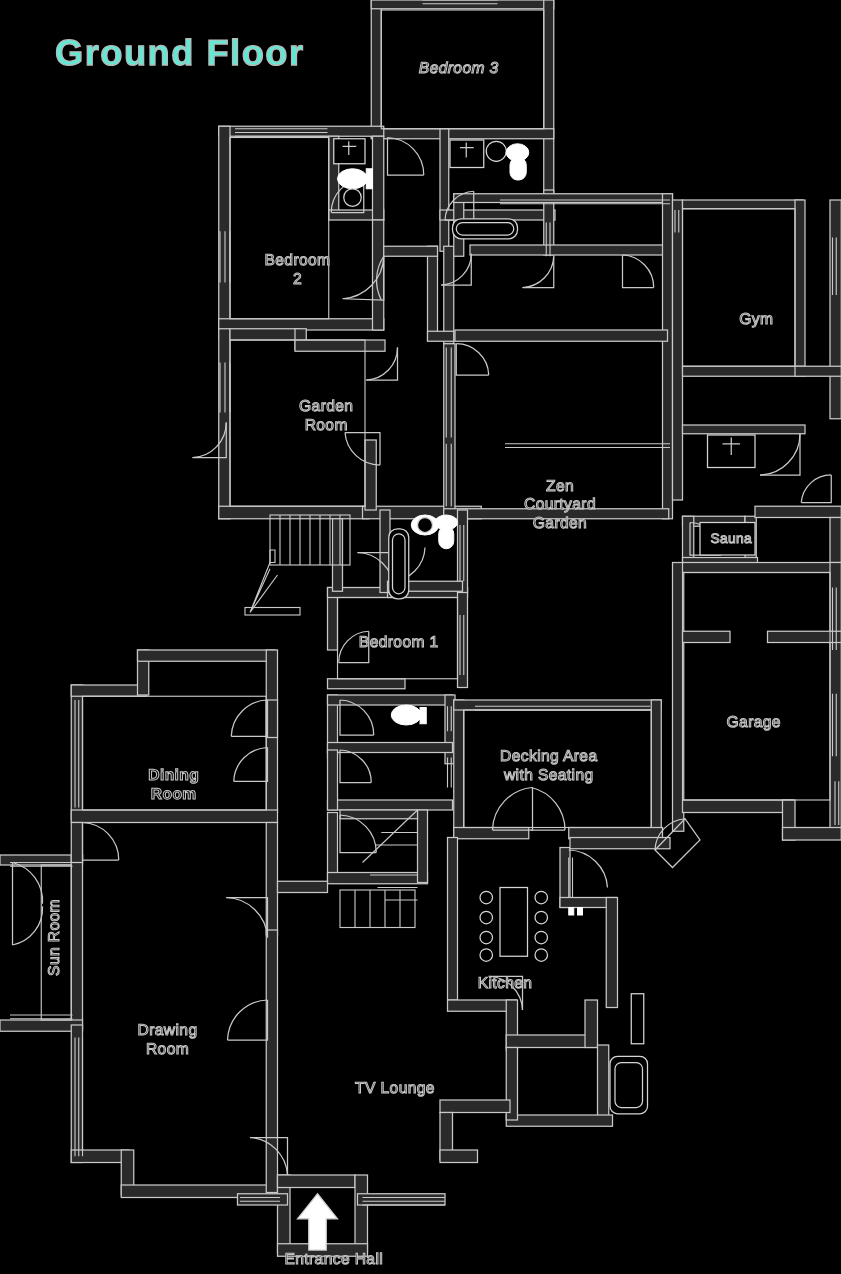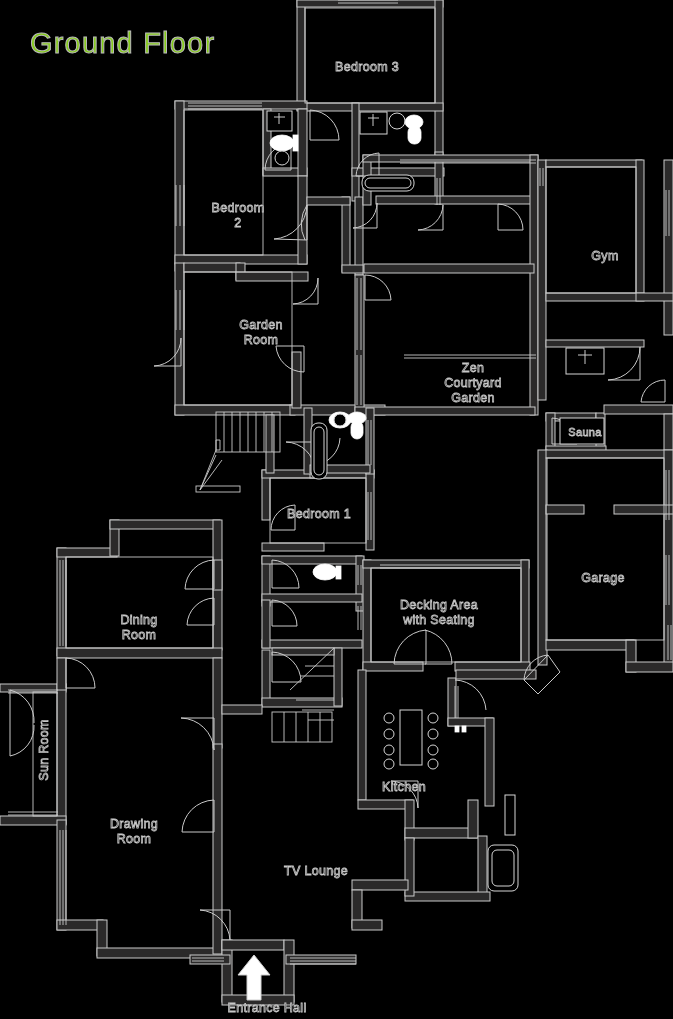--- a/index.html
+++ b/index.html
@@ -2,24 +2,24 @@
 <html><head>
 <meta charset="utf-8">
 <title>Ground Floor Plan</title>
 <style>
   html,body{margin:0;padding:0;background:#000;}
   body{width:673px;height:1019px;overflow:hidden;font-family:"Liberation Sans",sans-serif;}
   #plan-root{position:relative;width:673px;height:1019px;background:#000;}
   #plan-svg{position:absolute;left:0;top:0;width:673px;height:1019px;display:block;}
 
   .plan-title{
-    position:absolute;left:30px;top:27px;
+    position:absolute;left:44px;top:27px;
     font-family:"Liberation Sans",sans-serif;
-    font-size:29px;letter-spacing:1.2px;font-weight:400;
-    color:#84cc16;
+    font-size:29px;letter-spacing:1.2px;font-weight:700;
+    color:#5eead4;
     -webkit-text-stroke:1px #b9b9b9;
     text-shadow:0 0 0 #000;
     white-space:nowrap;
   }
 
   .room-label{
     position:absolute;
     font-family:"Liberation Sans",sans-serif;
     font-size:12.5px;
     line-height:15px;
@@ -404,35 +404,35 @@
     </g>
 
     <g>
       <path class="ar" d="M254 955 L270 975 L261 975 L261 1000 L247 1000 L247 975 L238 975 Z"></path>
     </g>
 
   </svg>
 
   <div class="plan-title">Ground Floor</div>
 
-  <div class="room-label" style="left:367px;top:67px;">Bedroom 3</div>
+  <div class="room-label" style="left:367px;top:55px;font-style:italic;">Bedroom 3</div>
   <div class="room-label" style="left:238px;top:216px;">Bedroom
 2</div>
   <div class="room-label" style="left:605px;top:256px;">Gym</div>
   <div class="room-label" style="left:261px;top:333px;">Garden
 Room</div>
-  <div class="room-label" style="left:448px;top:383px;margin-left:25px;">Zen
+  <div class="room-label" style="left:448px;top:404px;">Zen
 Courtyard
 Garden</div>
   <div class="room-label sm" style="left:585px;top:432px;">Sauna</div>
   <div class="room-label" style="left:319px;top:514px;">Bedroom 1</div>
   <div class="room-label" style="left:603px;top:578px;">Garage</div>
   <div class="room-label" style="left:439px;top:613px;">Decking Area
 with Seating</div>
-  <div class="room-label" style="left:139px;top:628px;">Dining
+  <div class="room-label" style="left:139px;top:628px;font-weight:bold;">Dining
 Room</div>
   <div class="room-label vert" style="left:44px;top:750px;">Sun Room</div>
   <div class="room-label" style="left:404px;top:787px;">Kitchen</div>
   <div class="room-label" style="left:134px;top:832px;">Drawing
 Room</div>
   <div class="room-label" style="left:316px;top:871px;">TV Lounge</div>
   <div class="room-label" style="left:255px;top:1008px;margin-left:12px;">Entrance Hall</div>
 
 </div>
 

